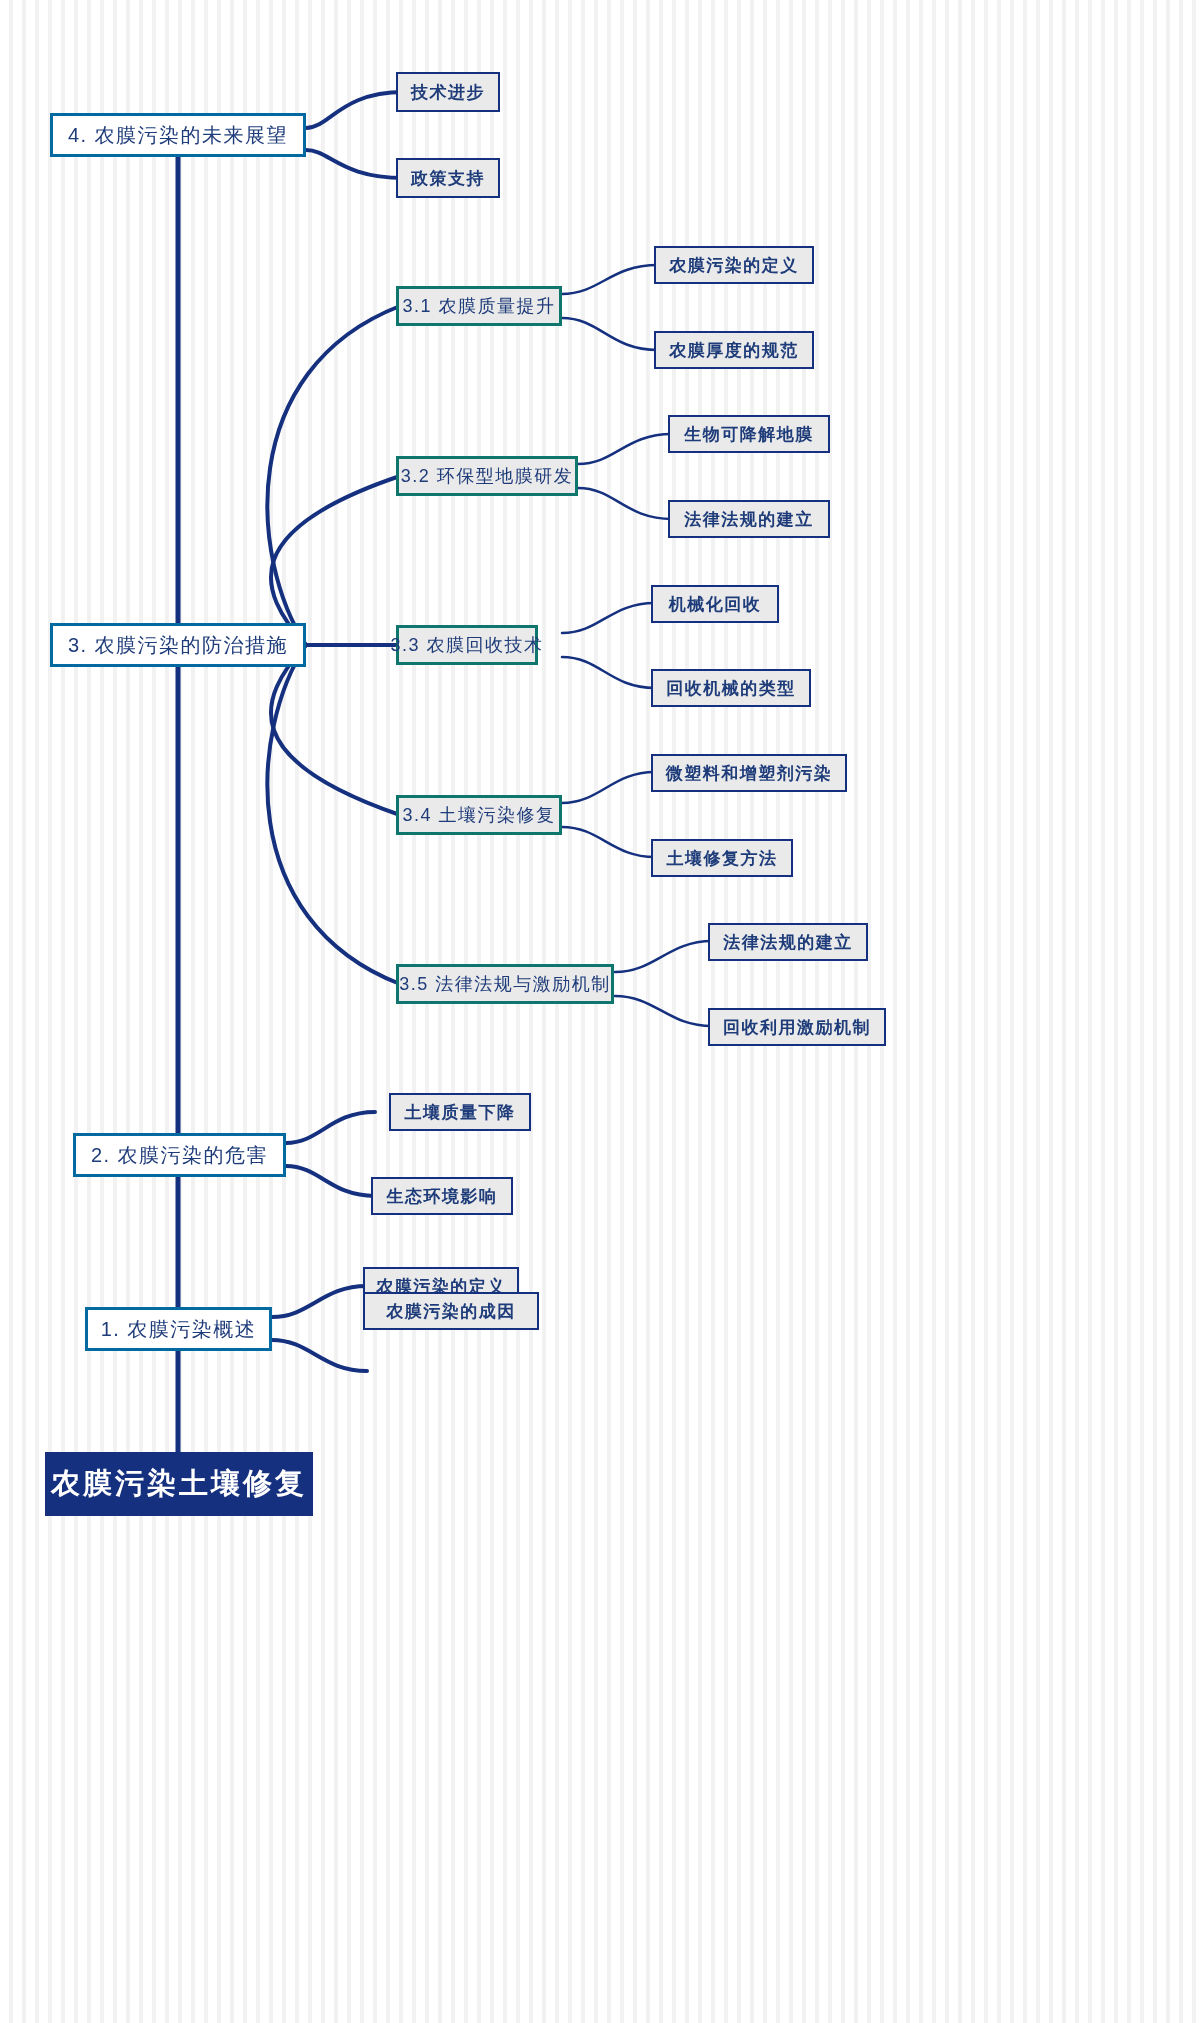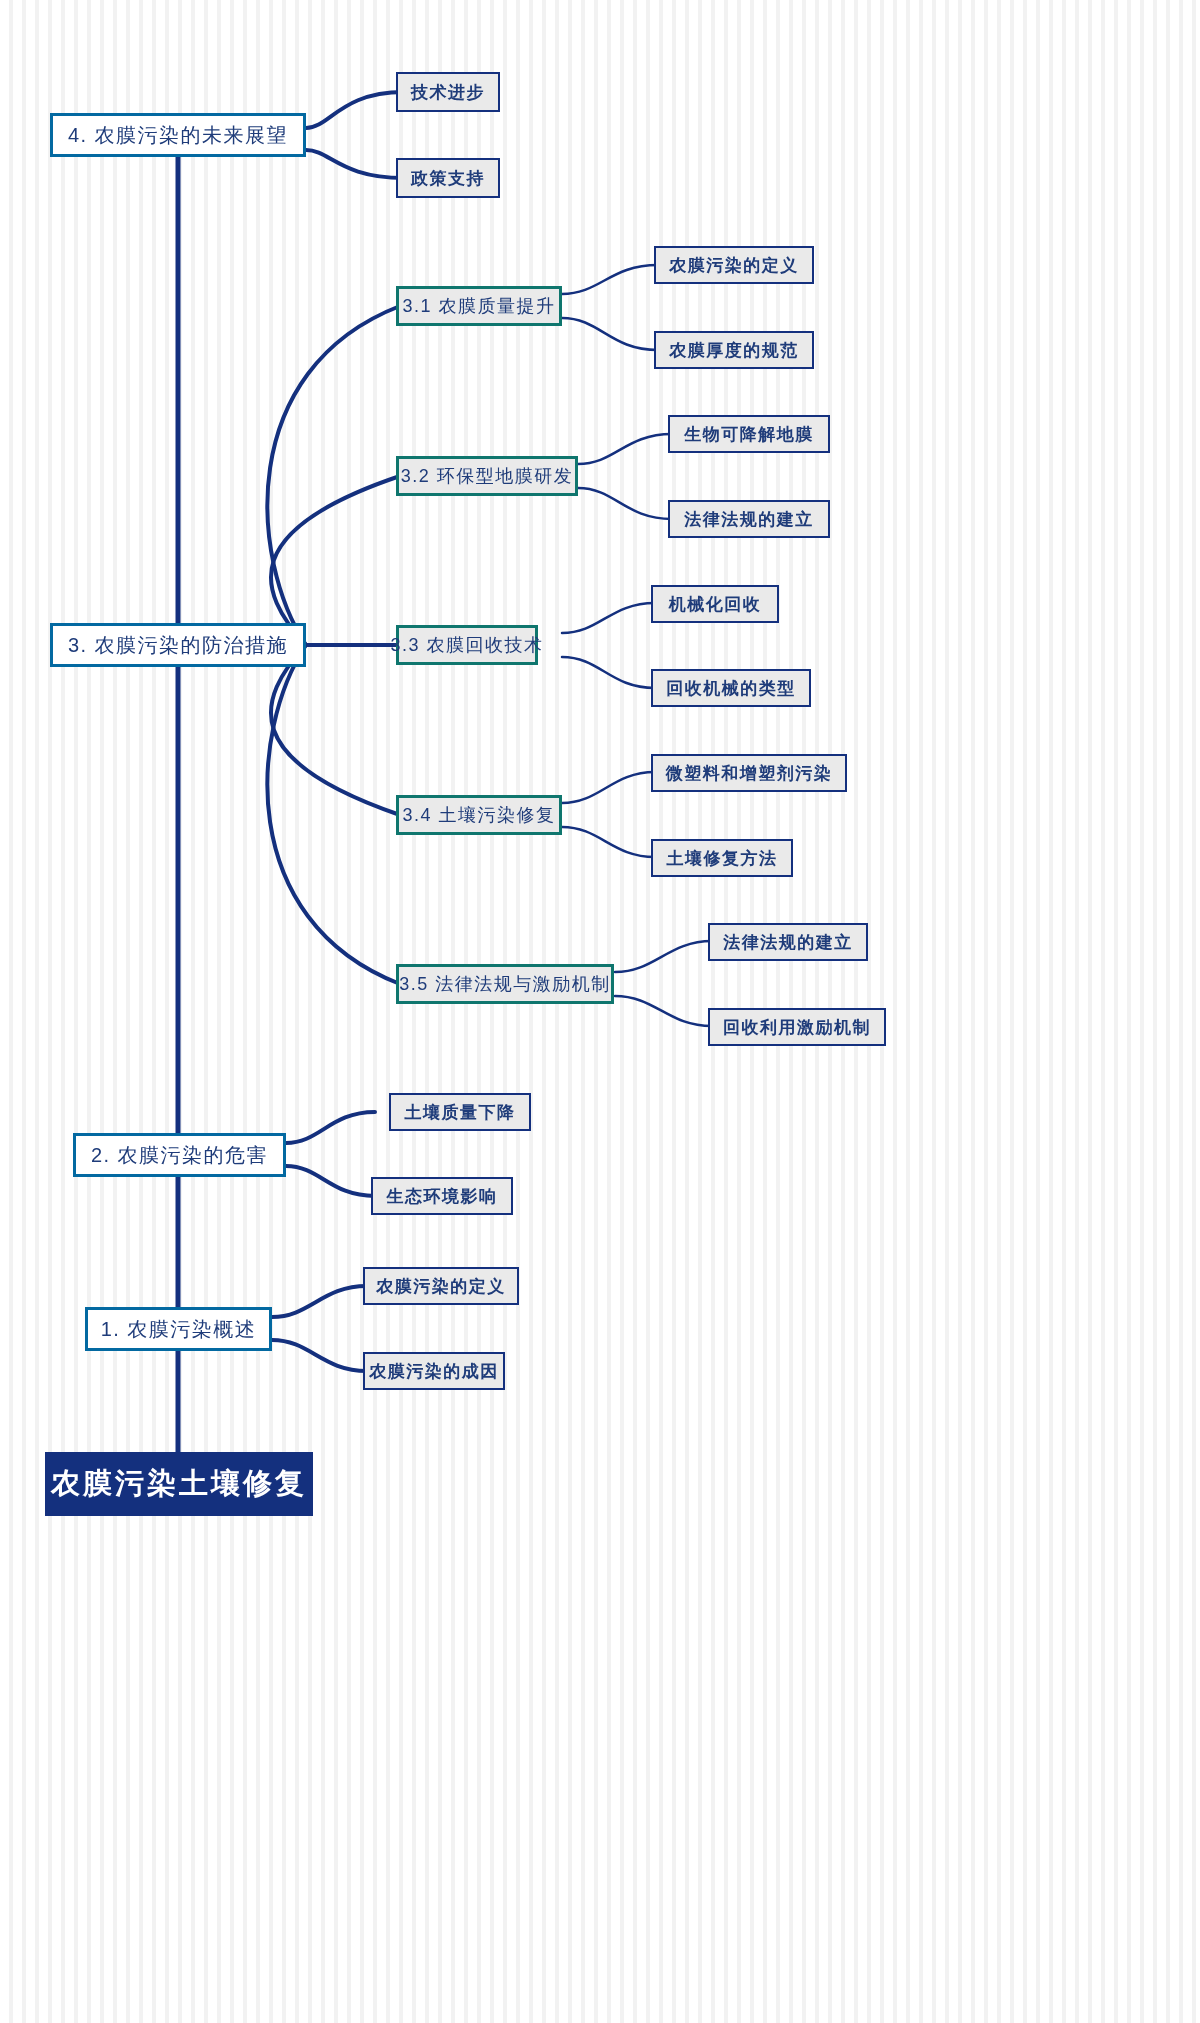--- a/index.html
+++ b/index.html
@@ -112,13 +112,13 @@
 <div class="node sub" style="left:396px;top:964px;width:218px;height:40px;">3.5 法律法规与激励机制</div>
 <div class="node leaf" style="left:708px;top:923px;width:160px;height:38px;">法律法规的建立</div>
 <div class="node leaf" style="left:708px;top:1008px;width:178px;height:38px;">回收利用激励机制</div>
 
 <div class="node main" style="left:73px;top:1133px;width:213px;height:44px;">2. 农膜污染的危害</div>
 <div class="node leaf" style="left:389px;top:1093px;width:142px;height:38px;">土壤质量下降</div>
 <div class="node leaf" style="left:371px;top:1177px;width:142px;height:38px;">生态环境影响</div>
 
 <div class="node main" style="left:85px;top:1307px;width:187px;height:44px;">1. 农膜污染概述</div>
 <div class="node leaf" style="left:363px;top:1267px;width:156px;height:38px;">农膜污染的定义</div>
-<div class="node leaf" style="left:363px;top:1352px;width:142px;height:38px;">农膜污染的成因</div>
+<div class="node leaf" style="left:363px;top:1292px;width:176px;height:38px;">农膜污染的成因</div>
 
 </body></html>

